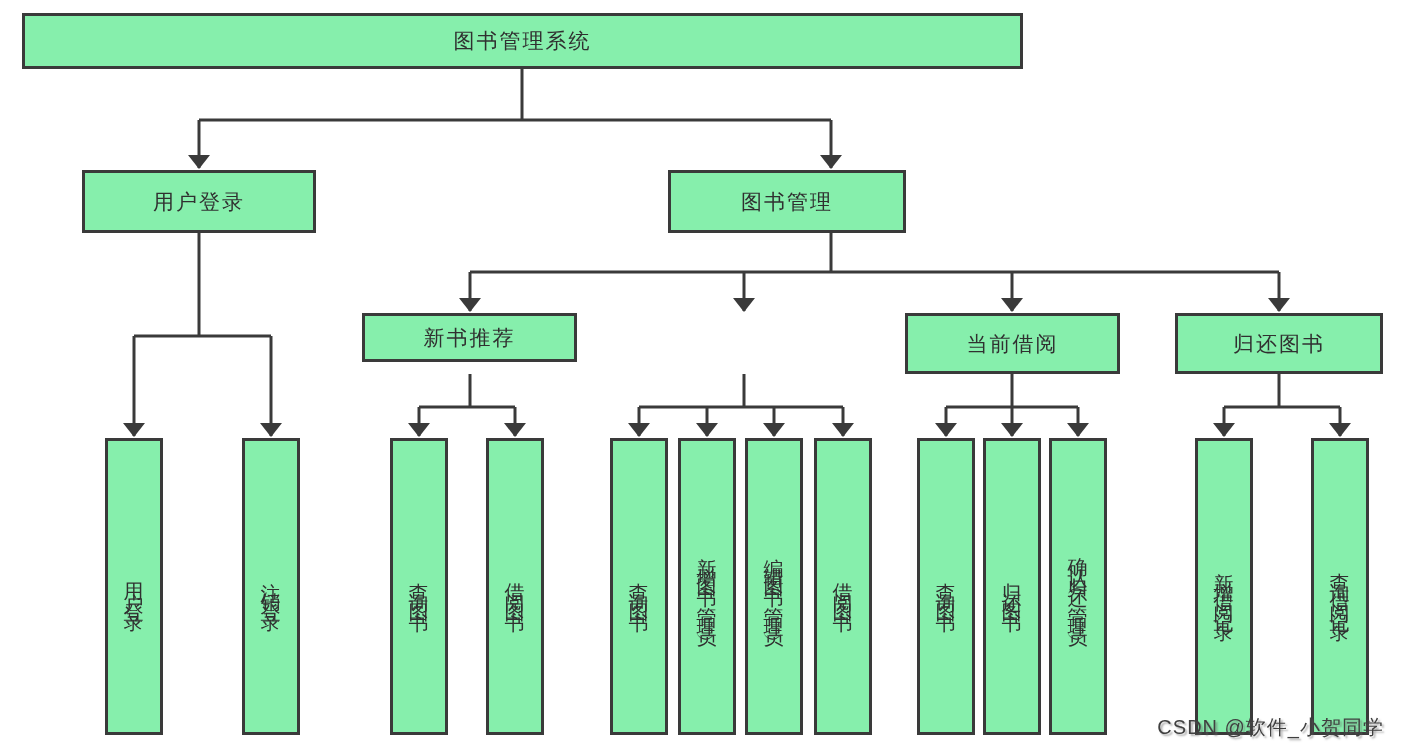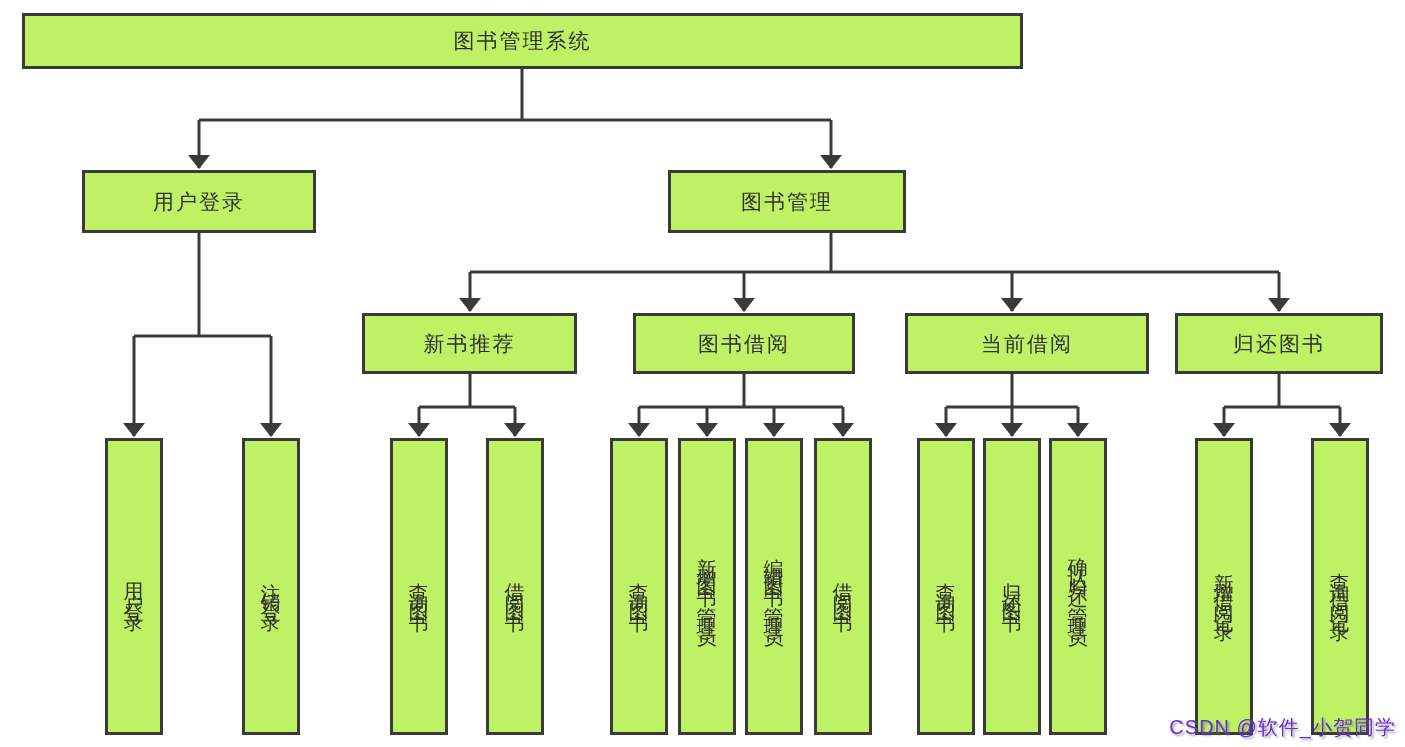--- a/index.html
+++ b/index.html
@@ -1,33 +1,33 @@
 <!DOCTYPE html>
 <html><head>
 <meta charset="utf-8">
 <style>
   html,body{margin:0;padding:0;background:#ffffff;}
   body{width:1405px;height:747px;overflow:hidden;font-family:"Liberation Sans",sans-serif;}
   .stage{position:relative;width:1405px;height:747px;background:#ffffff;}
   .wires{position:absolute;left:0;top:0;z-index:1;}
   .wire{stroke:#3a3a3a;stroke-width:3;fill:none;}
   .node{
-    position:absolute;z-index:2;background:#bef264;
+    position:absolute;z-index:2;background:#86efac;
     border:3px solid #3a3a3a;box-sizing:border-box;
     display:flex;align-items:center;justify-content:center;
   }
   .hlabel{font-size:21px;letter-spacing:2px;color:#303030;white-space:nowrap;}
   .leaf{top:438px;width:58px;height:297px;}
   .vlabel{
     writing-mode:vertical-rl;text-orientation:mixed;
     font-size:20px;letter-spacing:10px;color:#303030;line-height:1;
   }
   .watermark{
-    position:absolute;right:9px;bottom:6px;z-index:3;
-    font-size:20px;letter-spacing:1px;color:#6d28d9;
+    position:absolute;right:21px;bottom:6px;z-index:3;
+    font-size:20px;letter-spacing:1px;color:#404040;
     text-shadow:2px 2px 2px rgba(100,100,100,0.55);
     white-space:nowrap;
   }
 </style>
 </head>
 <body>
 
 <div class="stage">
 
   <svg class="wires" width="1405" height="747" viewBox="0 0 1405 747">
@@ -71,27 +71,24 @@
     <span class="hlabel">图书管理系统</span>
   </div>
 
   <div class="node" style="left:82px;top:170px;width:234px;height:63px;">
     <span class="hlabel">用户登录</span>
   </div>
   <div class="node" style="left:668px;top:170px;width:238px;height:63px;">
     <span class="hlabel">图书管理</span>
   </div>
 
-  <div class="node" style="left:362px;top:313px;width:215px;height:61px;">
+  <div class="node" style="left:362px;top:313px;width:215px;height:49px;">
     <span class="hlabel">新书推荐</span>
   </div>
-  <div class="node" style="left:633px;top:313px;width:222px;height:61px;">
-    <span class="hlabel">图书借阅</span>
-  </div>
-  <div class="node" style="left:905px;top:313px;width:244px;height:61px;">
+  <div class="node" style="left:905px;top:313px;width:215px;height:61px;">
     <span class="hlabel">当前借阅</span>
   </div>
   <div class="node" style="left:1175px;top:313px;width:208px;height:61px;">
     <span class="hlabel">归还图书</span>
   </div>
 
   <div class="node leaf" style="left:105px;">
     <span class="vlabel">用户登录</span>
   </div>
   <div class="node leaf" style="left:242px;">

